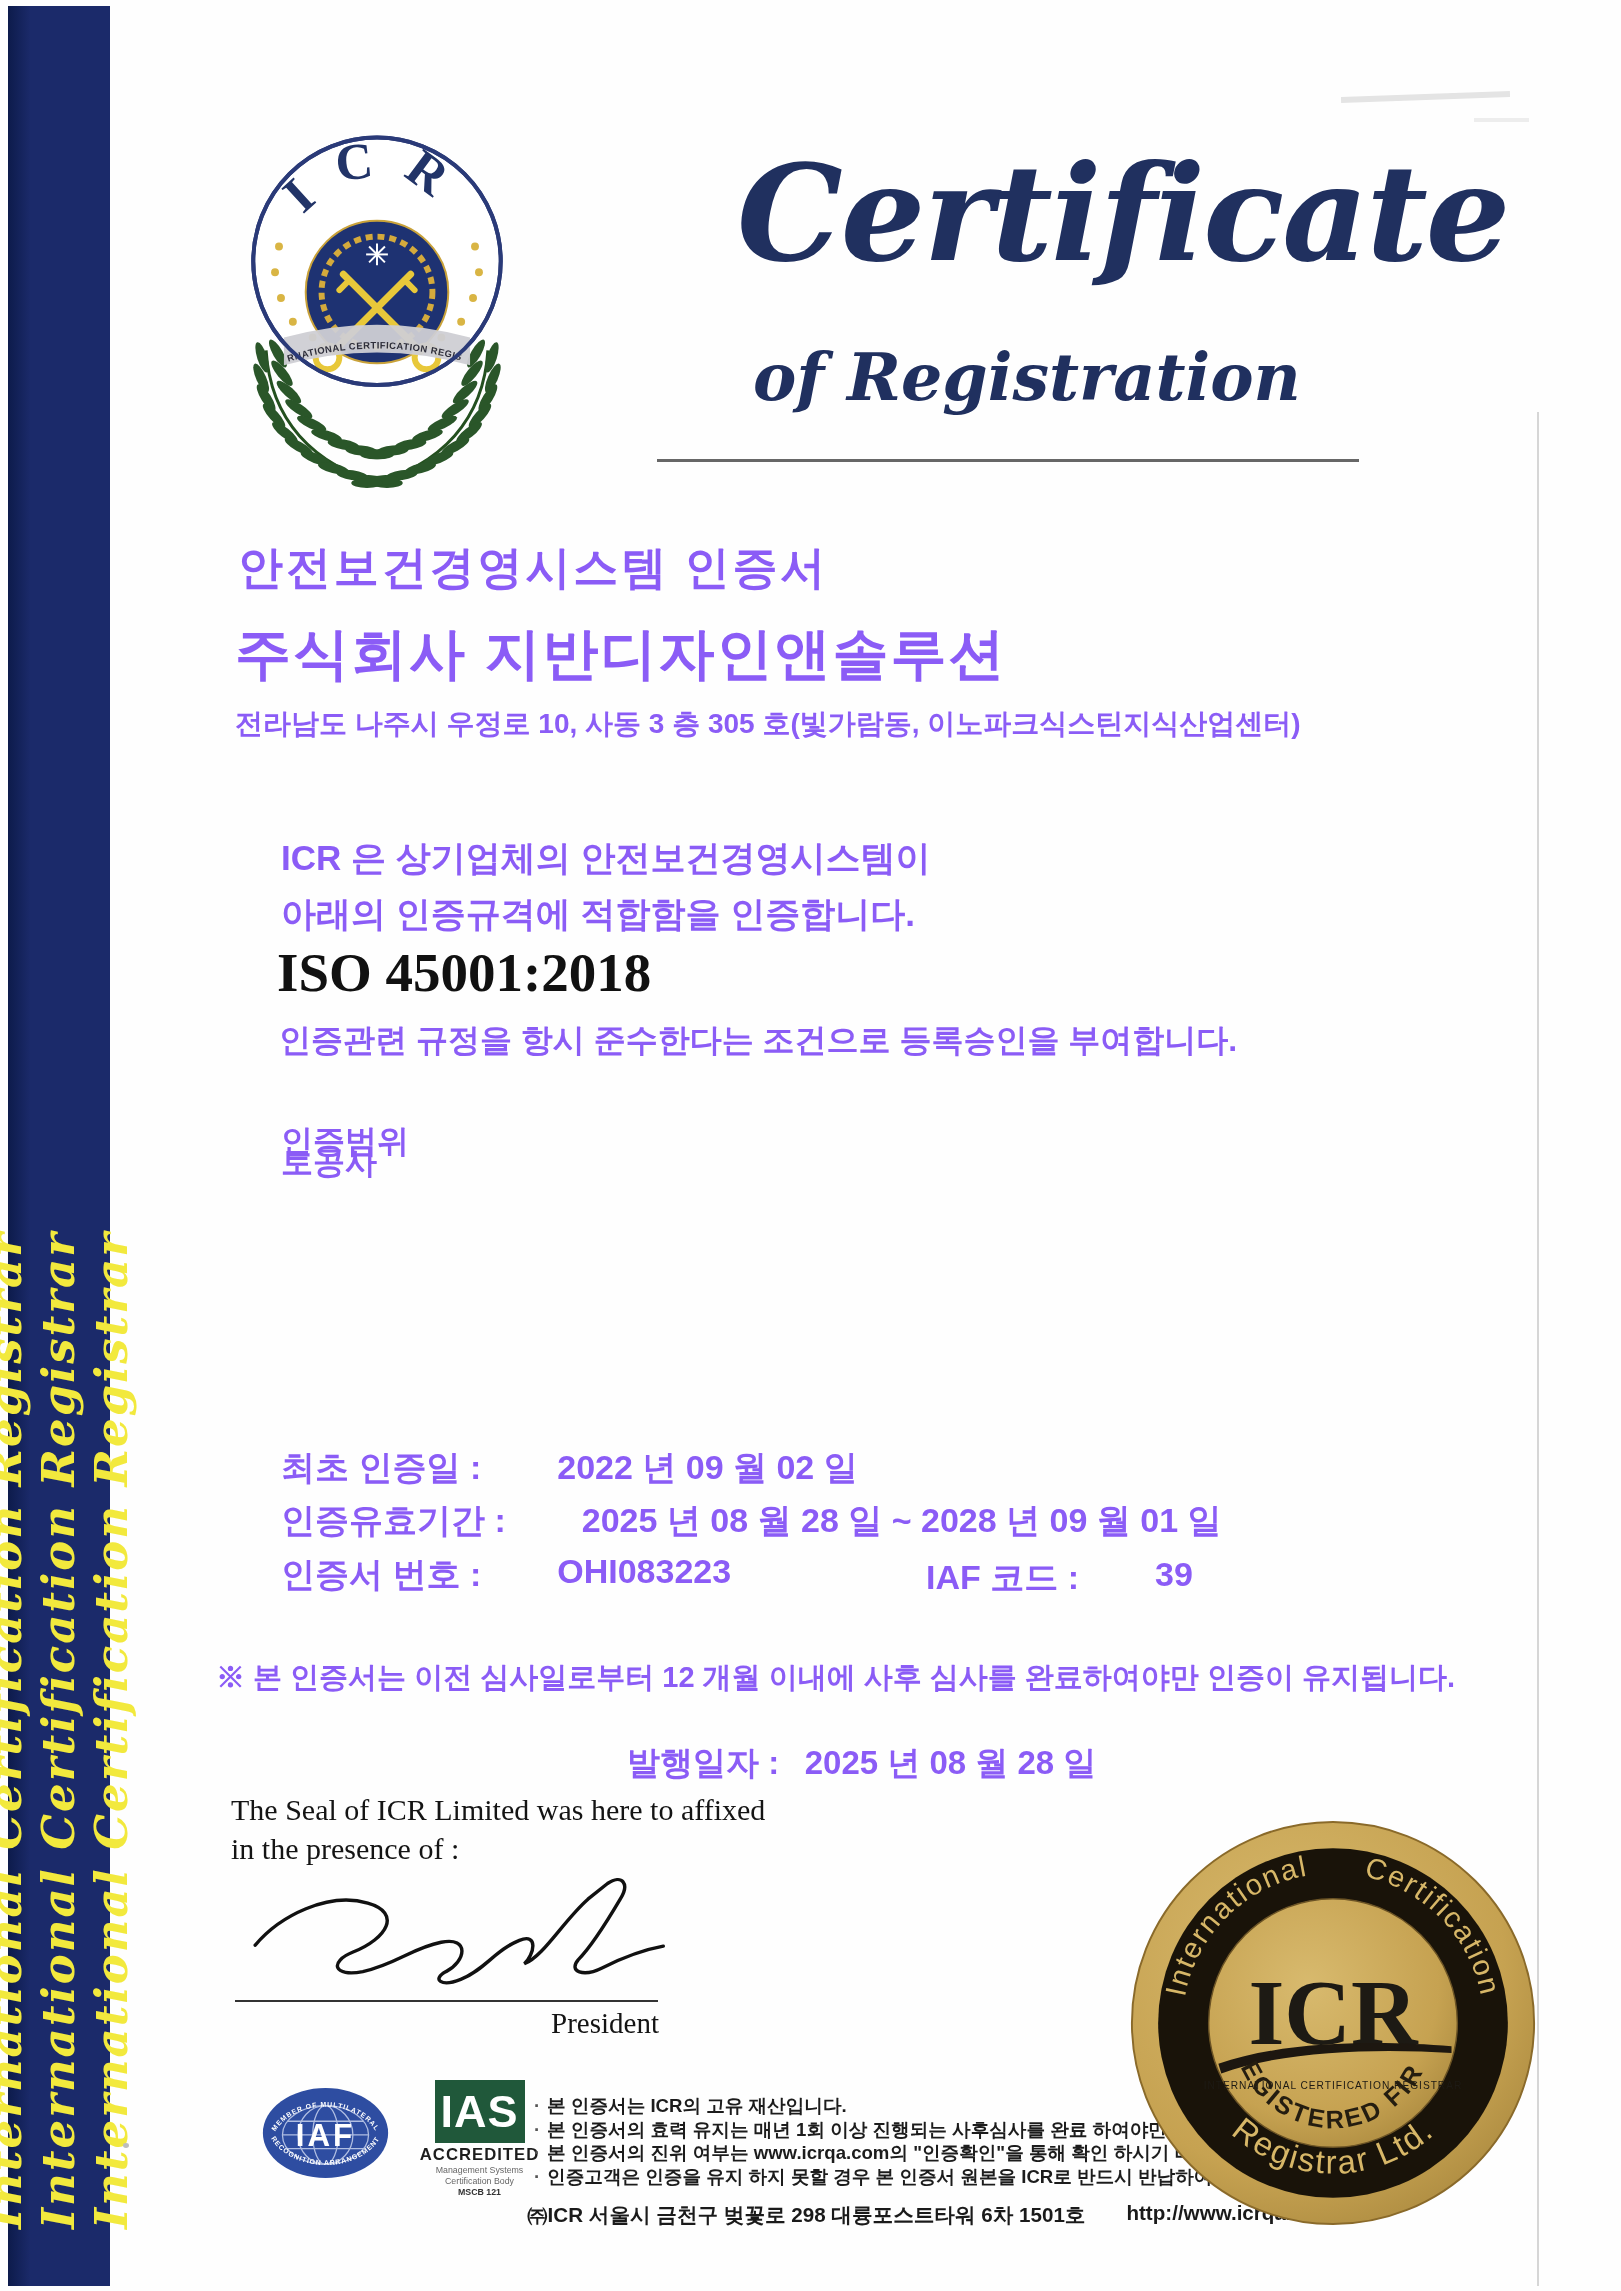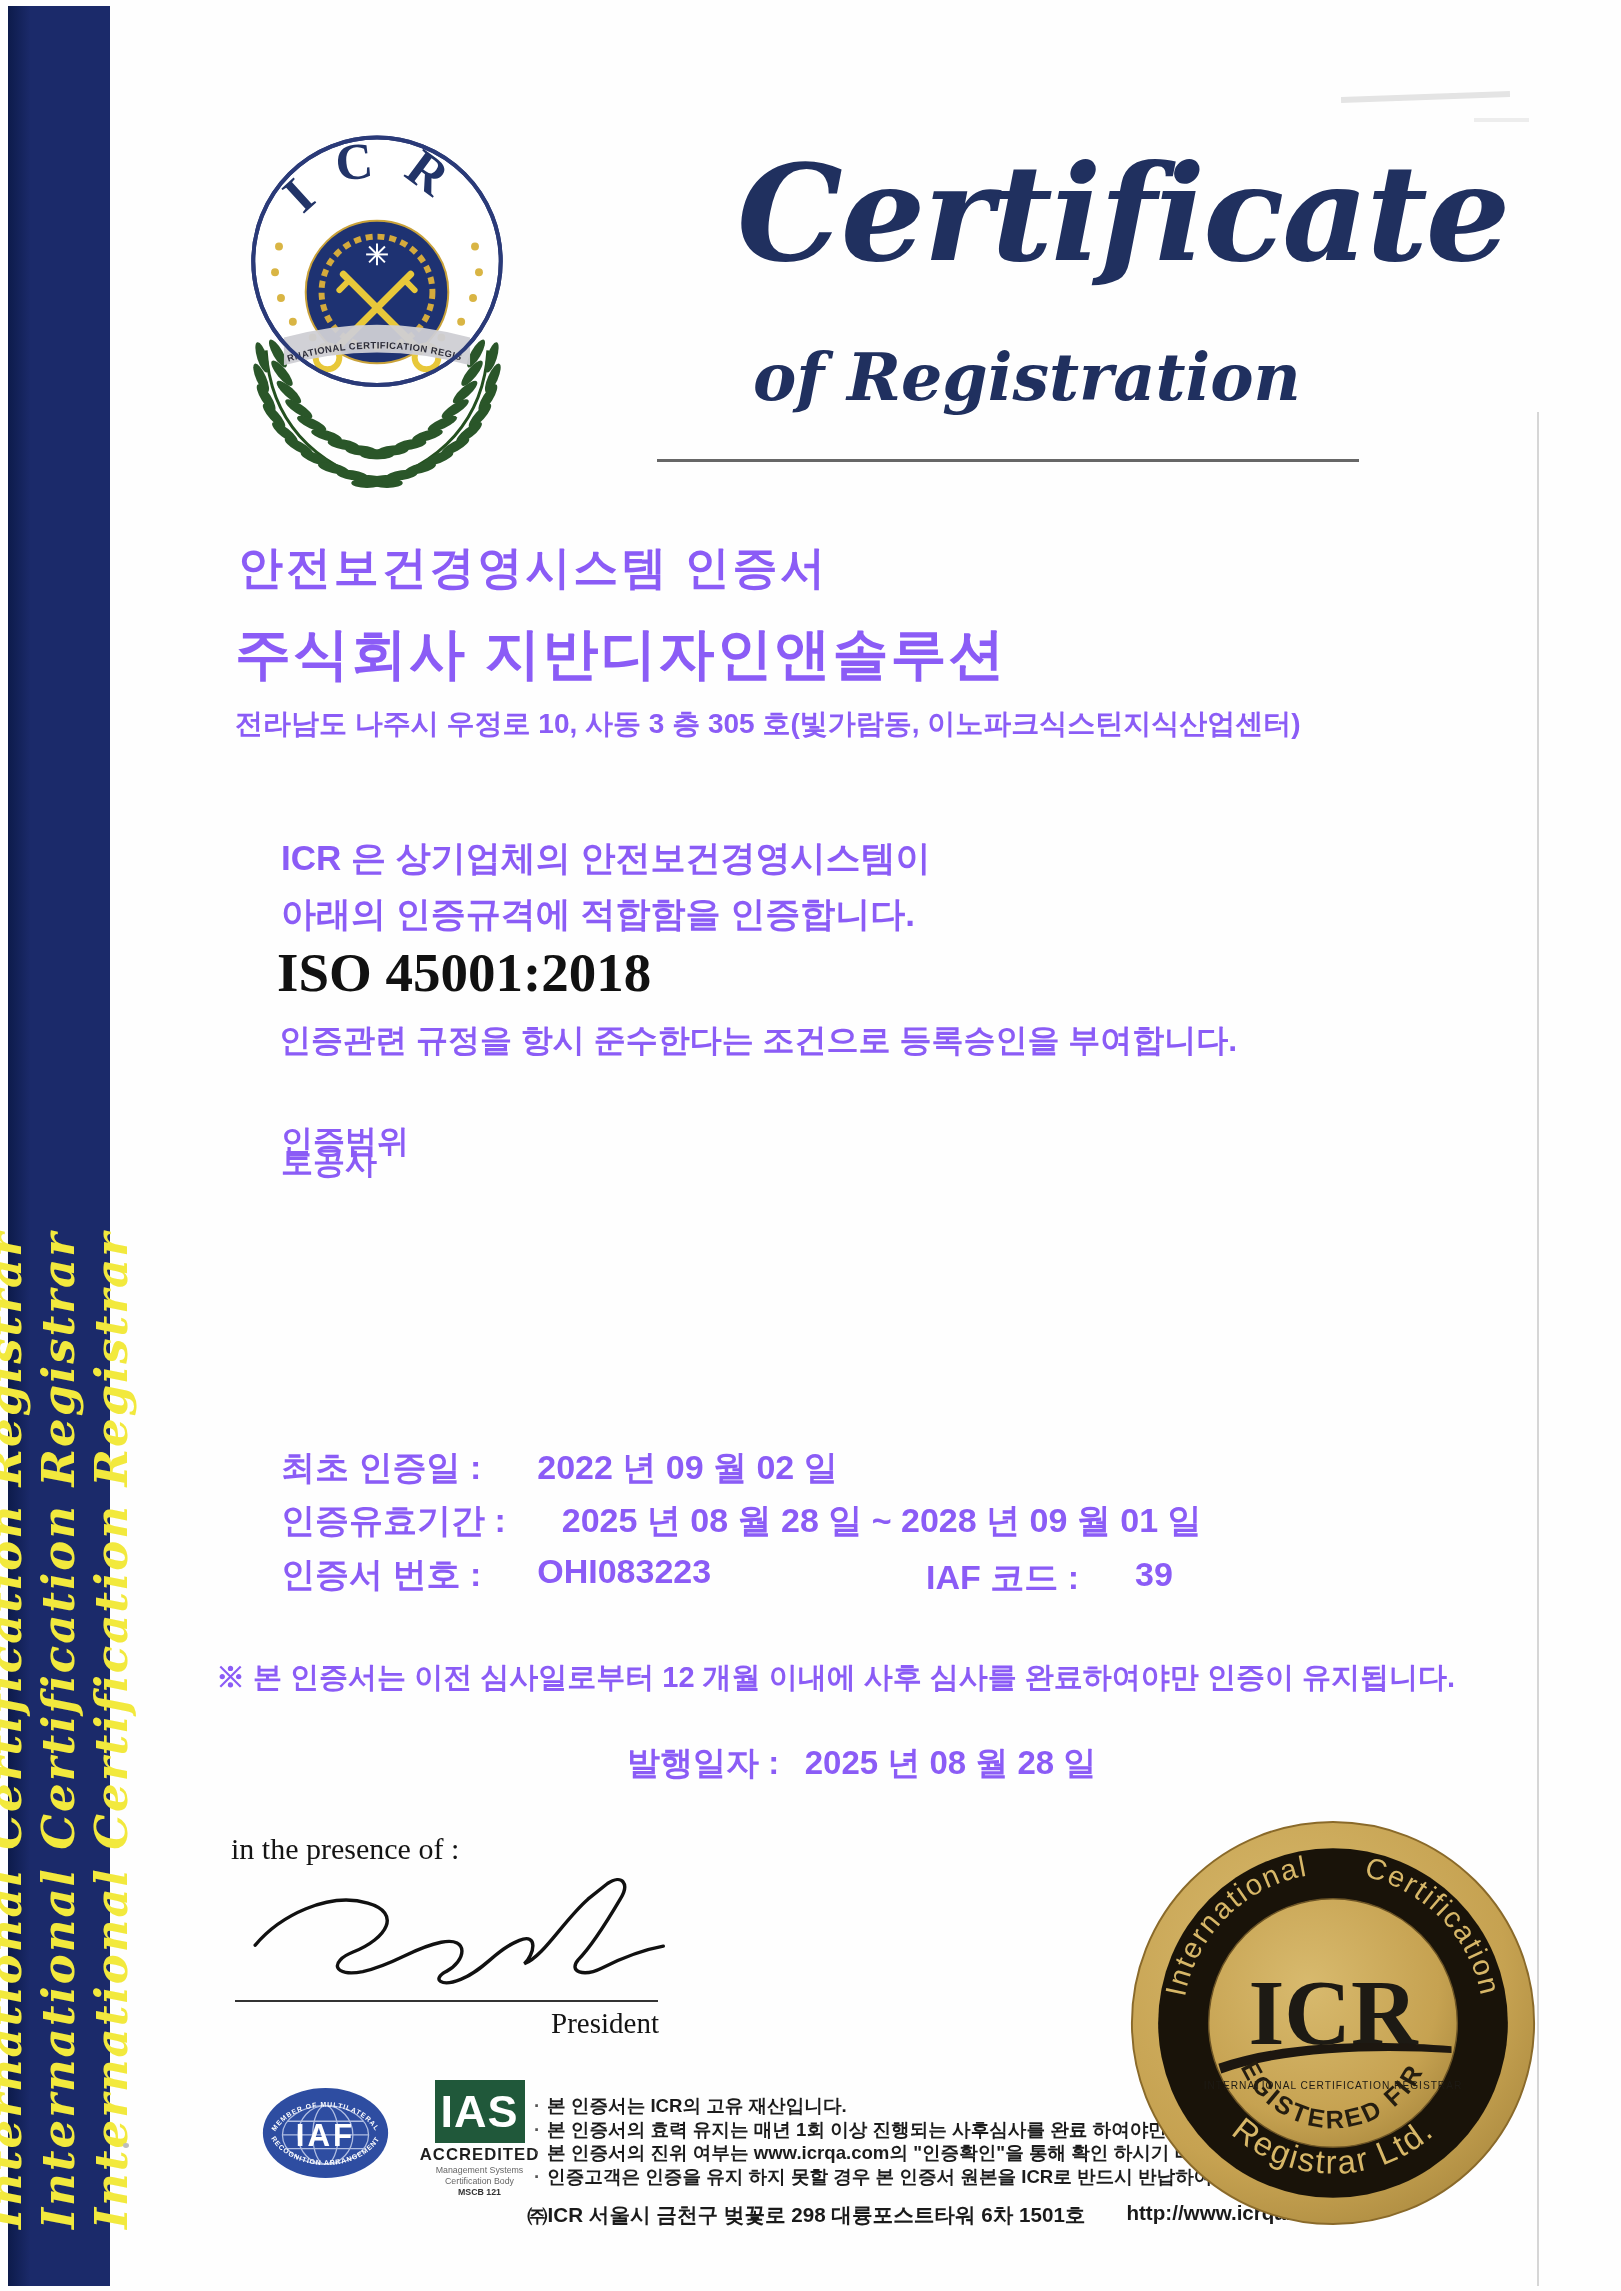--- a/index.html
+++ b/index.html
@@ -26,21 +26,21 @@
   .cert-type{left:238px;top:538px;font-size:45px;letter-spacing:2.9px;}
   .company{left:235px;top:617px;font-size:56px;letter-spacing:2px;}
   .addr{left:235px;top:705px;font-size:28px;}
   .stmt1{left:281px;top:835px;font-size:35px;}
   .stmt2{left:281px;top:891px;font-size:35px;}
   .iso{left:277px;top:941px;font-size:55px;font-family:"Liberation Serif",serif;font-weight:bold;color:#111;}
   .cond{left:279px;top:1019px;font-size:32px;}
   .scope-label{left:281px;top:1120px;font-size:32px;}
   .scope-value{left:281px;top:1141px;font-size:32px;}
   .drow{font-size:34px;display:flex;gap:41px;}
-  .drow .val{margin-left:15px;}
+  .drow .val{margin-left:35px;}
   .row-first{left:281px;top:1445px;}
   .row-valid{left:281px;top:1498px;}
   .row-certno{left:281px;top:1552px;}
   .row-iaf{left:926px;top:1555px;}
   .note{left:216px;top:1658px;font-size:29px;}
   .issue{left:627px;top:1741px;font-size:33px;display:flex;}
   .issue .val{margin-left:25.5px;}
   .serif{font-family:"Liberation Serif",serif;color:#141414;}
   .attest1{left:231px;top:1793px;font-size:30px;}
   .attest2{left:231px;top:1832px;font-size:30px;}
@@ -186,20 +186,21 @@
   <div class="abs k drow row-iaf">
     <span>IAF  코드  :</span>
     <span class="val">39</span>
   </div>
   <div class="abs k note">※ 본 인증서는 이전 심사일로부터 12 개월 이내에 사후 심사를 완료하여야만 인증이 유지됩니다.</div>
   <div class="abs k issue">
     <span>발행일자 :</span>
     <span class="val">2025 년  08 월  28 일</span>
   </div>
 
+  <div class="abs serif attest1">The Seal of ICR Limited was here to affixed</div>
   <div class="abs serif attest2">in the presence of :</div>
 
   <svg class="abs" style="left:240px;top:1862px;" width="461" height="137" viewBox="0 0 470 140">
     <path d="M15,85 C40,55 90,30 130,42 C165,52 150,78 115,92 C90,102 95,118 125,112
              C160,104 175,88 205,82 C235,76 230,102 210,112 C195,120 205,128 225,120
              C250,110 260,90 285,80 C305,72 300,95 290,104 C310,96 330,60 355,38 L375,22
              C390,12 398,22 388,38 C375,60 360,85 345,100 C335,112 350,118 370,108
              C390,98 410,90 432,86" fill="none" stroke="#111" stroke-width="3.5" stroke-linecap="round"></path>
   </svg>
   <div class="abs sig-line"></div>

